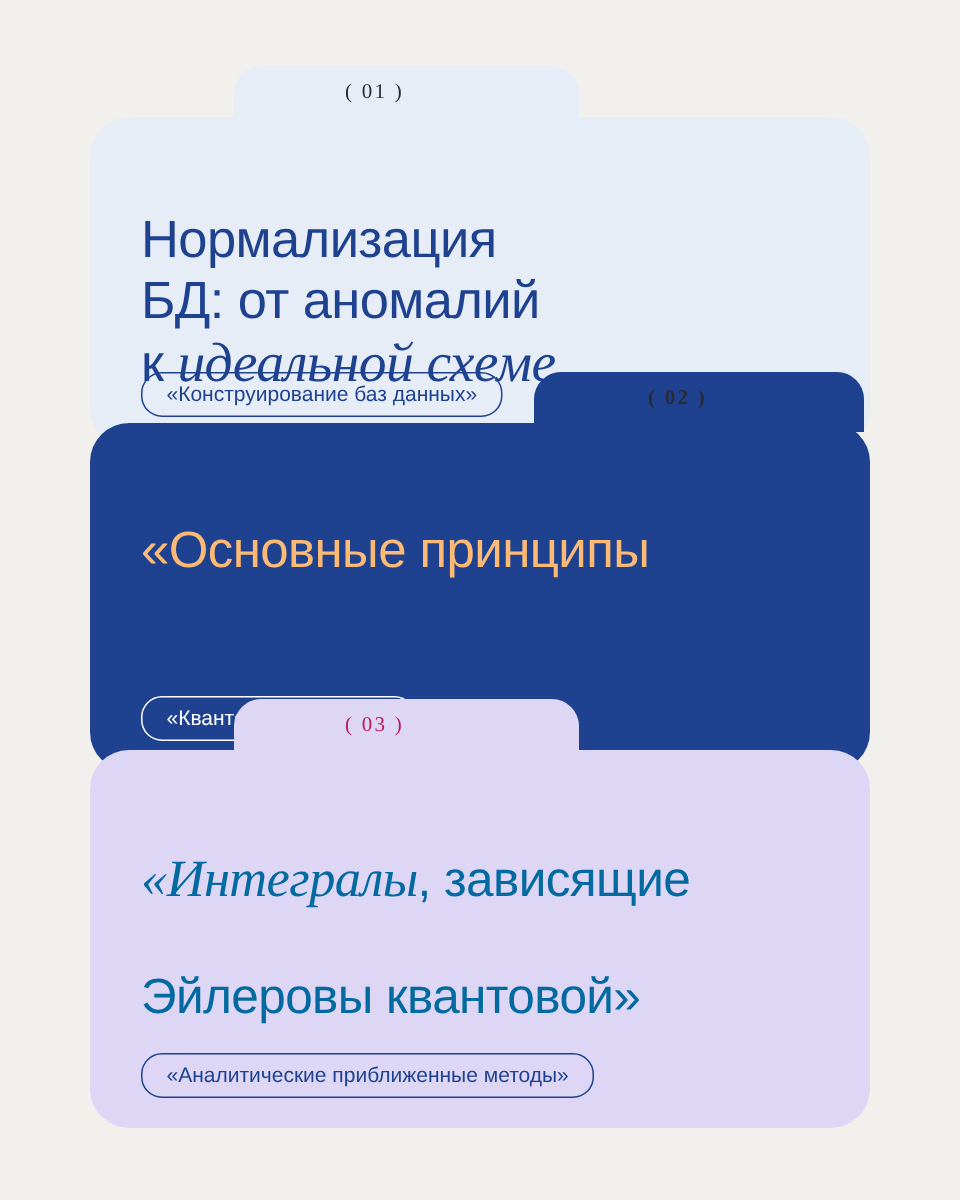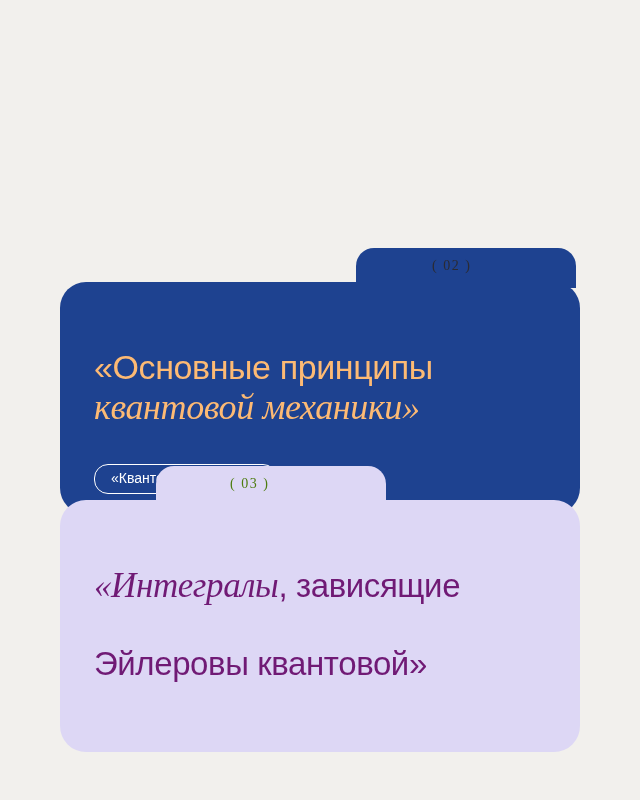--- a/index.html
+++ b/index.html
@@ -78,34 +78,34 @@
 
   
   .num {
     position: absolute;
     top: -24px;
     font-size: 14px;
     letter-spacing: 1.5px;
     font-family: "Liberation Serif", serif;
   }
   .card-1 .num { left: 170px; color: #2b2b33; }
-  .card-2 .num { left: 372px; color: #2b2b33; }
-  .card-3 .num { left: 170px; color: #4d7c0f; }
+  .card-2 .num { left: 372px; color: #2b2b33; font-weight: bold; }
+  .card-3 .num { left: 170px; color: #be185d; }
 
   
   .title {
     margin: 0;
     font-size: 35px;
     line-height: 1.16;
     font-weight: 400;
     letter-spacing: -0.4px;
   }
   .card-1 .title { color: #1e4290; padding-top: 8px; }
   .card-2 .title { color: #fdba74; padding-top: 12px; font-size: 34px; }
-  .card-3 .title { color: #701a75; padding-top: 12px; font-size: 33px; }
+  .card-3 .title { color: #0369a1; padding-top: 12px; font-size: 33px; }
 
   .ital {
     font-family: "Liberation Serif", serif;
     font-style: italic;
     font-size: 1.06em;
   }
 
   
   .chip {
     display: inline-block;
@@ -134,36 +134,50 @@
     border: 1px solid #1e4290;
     color: #1e4290;
     background: transparent;
   }
 </style>
 </head>
 <body style="background: rgb(242, 240, 237);">
 
 <div class="stage">
 
+  <div class="card card-1">
+    <div class="notch"></div>
+    <div class="num">( 01 )</div>
+    <h2 class="title">
+      <span>Нормализация</span><br>
+      <span>БД: от аномалий</span><br>
+      <span>к </span><span class="ital">идеальной схеме</span>
+    </h2>
+    <div class="chip-wrap">
+      <span class="chip">«Конструирование баз данных»</span>
+    </div>
+  </div>
 
   <div class="card card-2">
     <div class="notch"></div>
     <div class="num">( 02 )</div>
     <h2 class="title">
       <span>«Основные принципы</span><br>
-      <span class="ital">квантовой механики»</span>
     </h2>
     <div class="chip-wrap">
       <span class="chip">«Квантовая механика»</span>
     </div>
   </div>
 
   <div class="card card-3">
     <div class="notch"></div>
     <div class="num">( 03 )</div>
     <h2 class="title">
       <span class="ital">«Интегралы</span><span>, зависящие</span><br>
       <br>
       <span>Эйлеровы квантовой»</span>
     </h2>
+    <div class="chip-wrap">
+      <span class="chip">«Аналитические приближенные методы»</span>
+    </div>
   </div>
 
 </div>
 
 </body></html>

